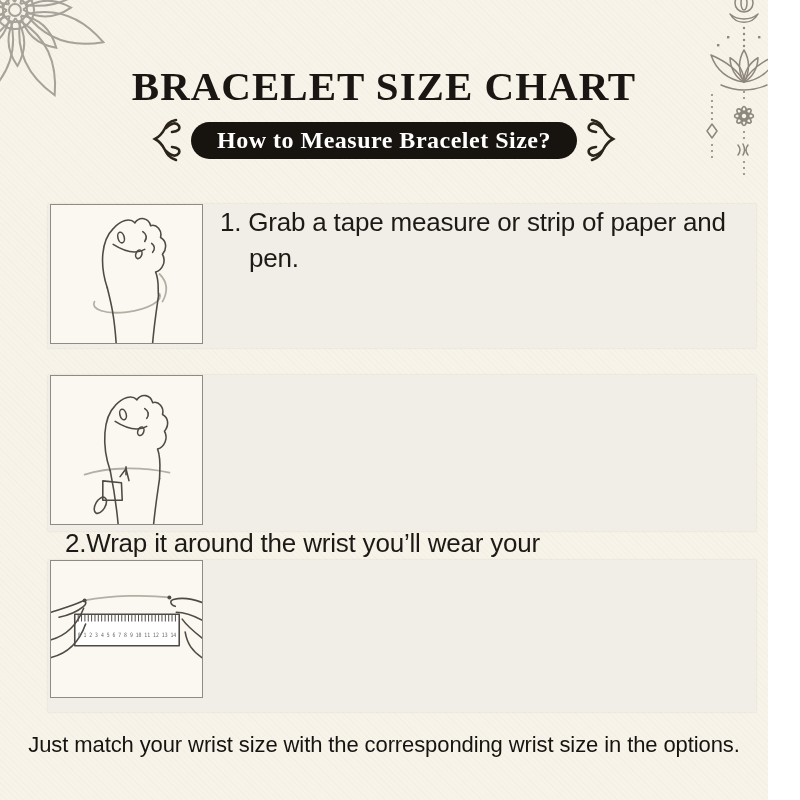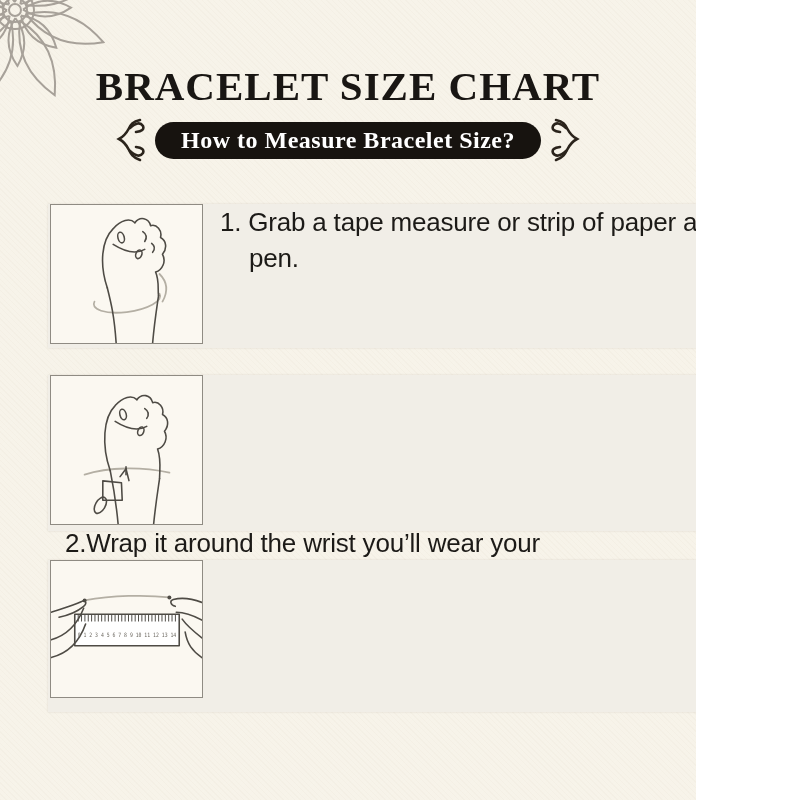--- a/index.html
+++ b/index.html
@@ -1,18 +1,18 @@
 <!DOCTYPE html>
 <html><head>
 <meta charset="utf-8">
 <style>
   html,body{margin:0;padding:0;}
   #canvas{
     position:relative;
-    width:696px;height:800px;
+    width:768px;height:800px;
     background:#f7f3e9;
     background-image:
       repeating-linear-gradient(45deg, rgba(160,140,110,0.035) 0 1px, transparent 1px 4px),
       repeating-linear-gradient(-45deg, rgba(255,255,255,0.05) 0 1px, transparent 1px 3px);
     overflow:hidden;
     font-family:"Liberation Sans", sans-serif;
     color:#1c1a17;
   }
   .abs{position:absolute;}
   
@@ -313,14 +313,15 @@
           <path d="M153 42 C140 37 132 37 124 39 C120 40 121 45 126 46"></path>
           <path d="M153 60 C142 54 134 52 127 52"></path>
           <path d="M153 78 C144 71 138 66 133 59"></path>
           <path d="M153 98 C143 91 138 84 136 72"></path>
         </g>
         <text class="ruler-num" x="77" y="77" text-anchor="middle" textLength="100" lengthAdjust="spacingAndGlyphs">0 1 2 3 4 5 6 7 8 9 10 11 12 13 14</text>
       </svg>
     </div>
   </div>
 
+  <div class="abs footer">Just match your wrist size with the corresponding wrist size in the options.</div>
 
 </div>
 
 </body></html>

